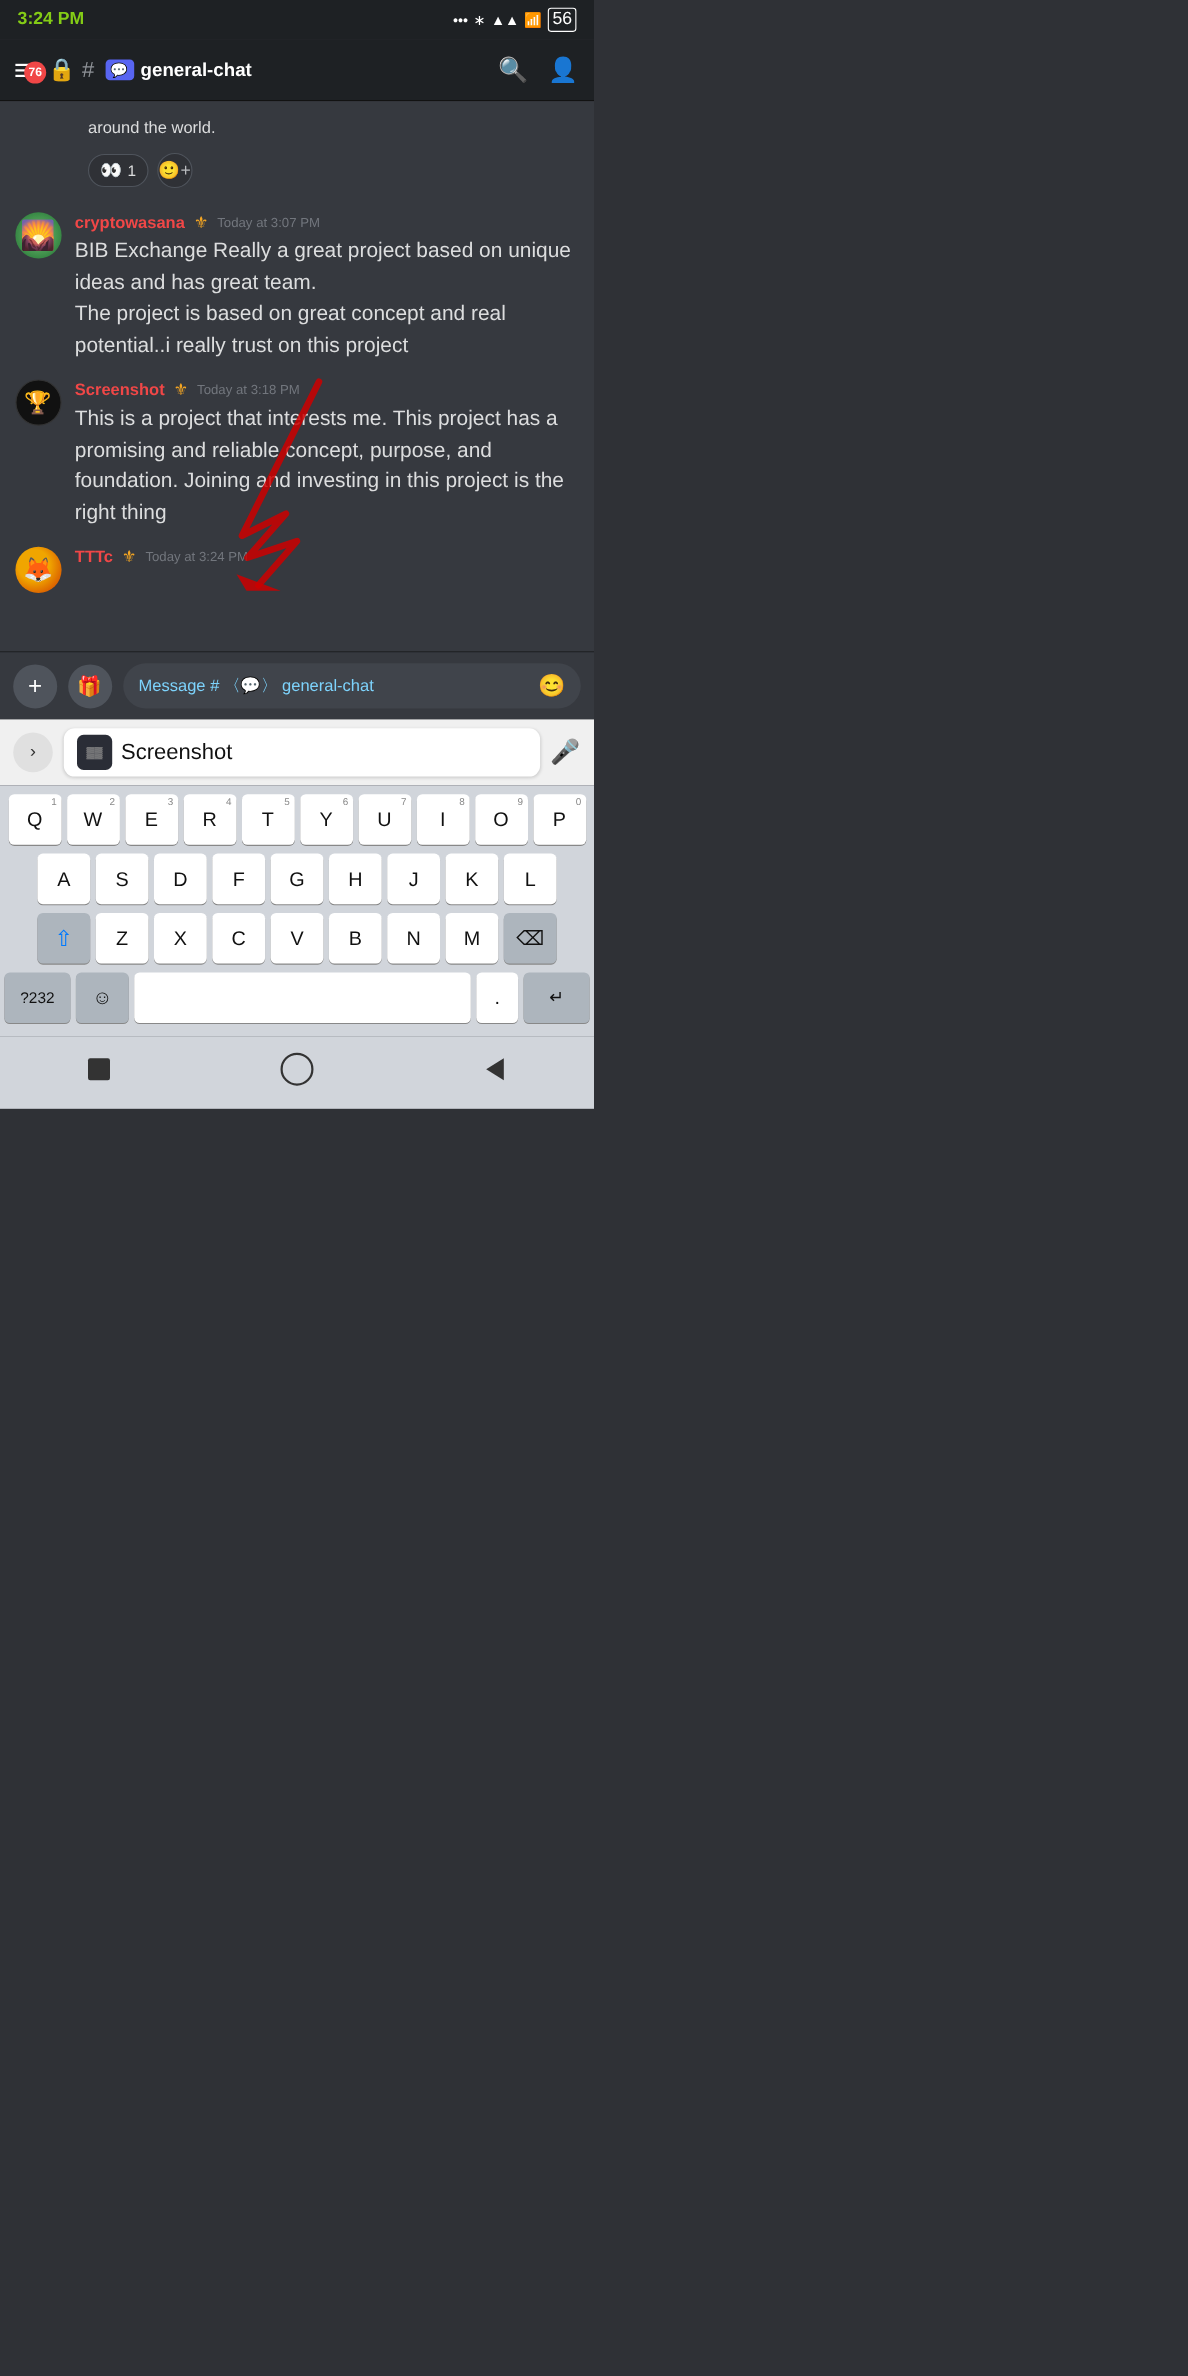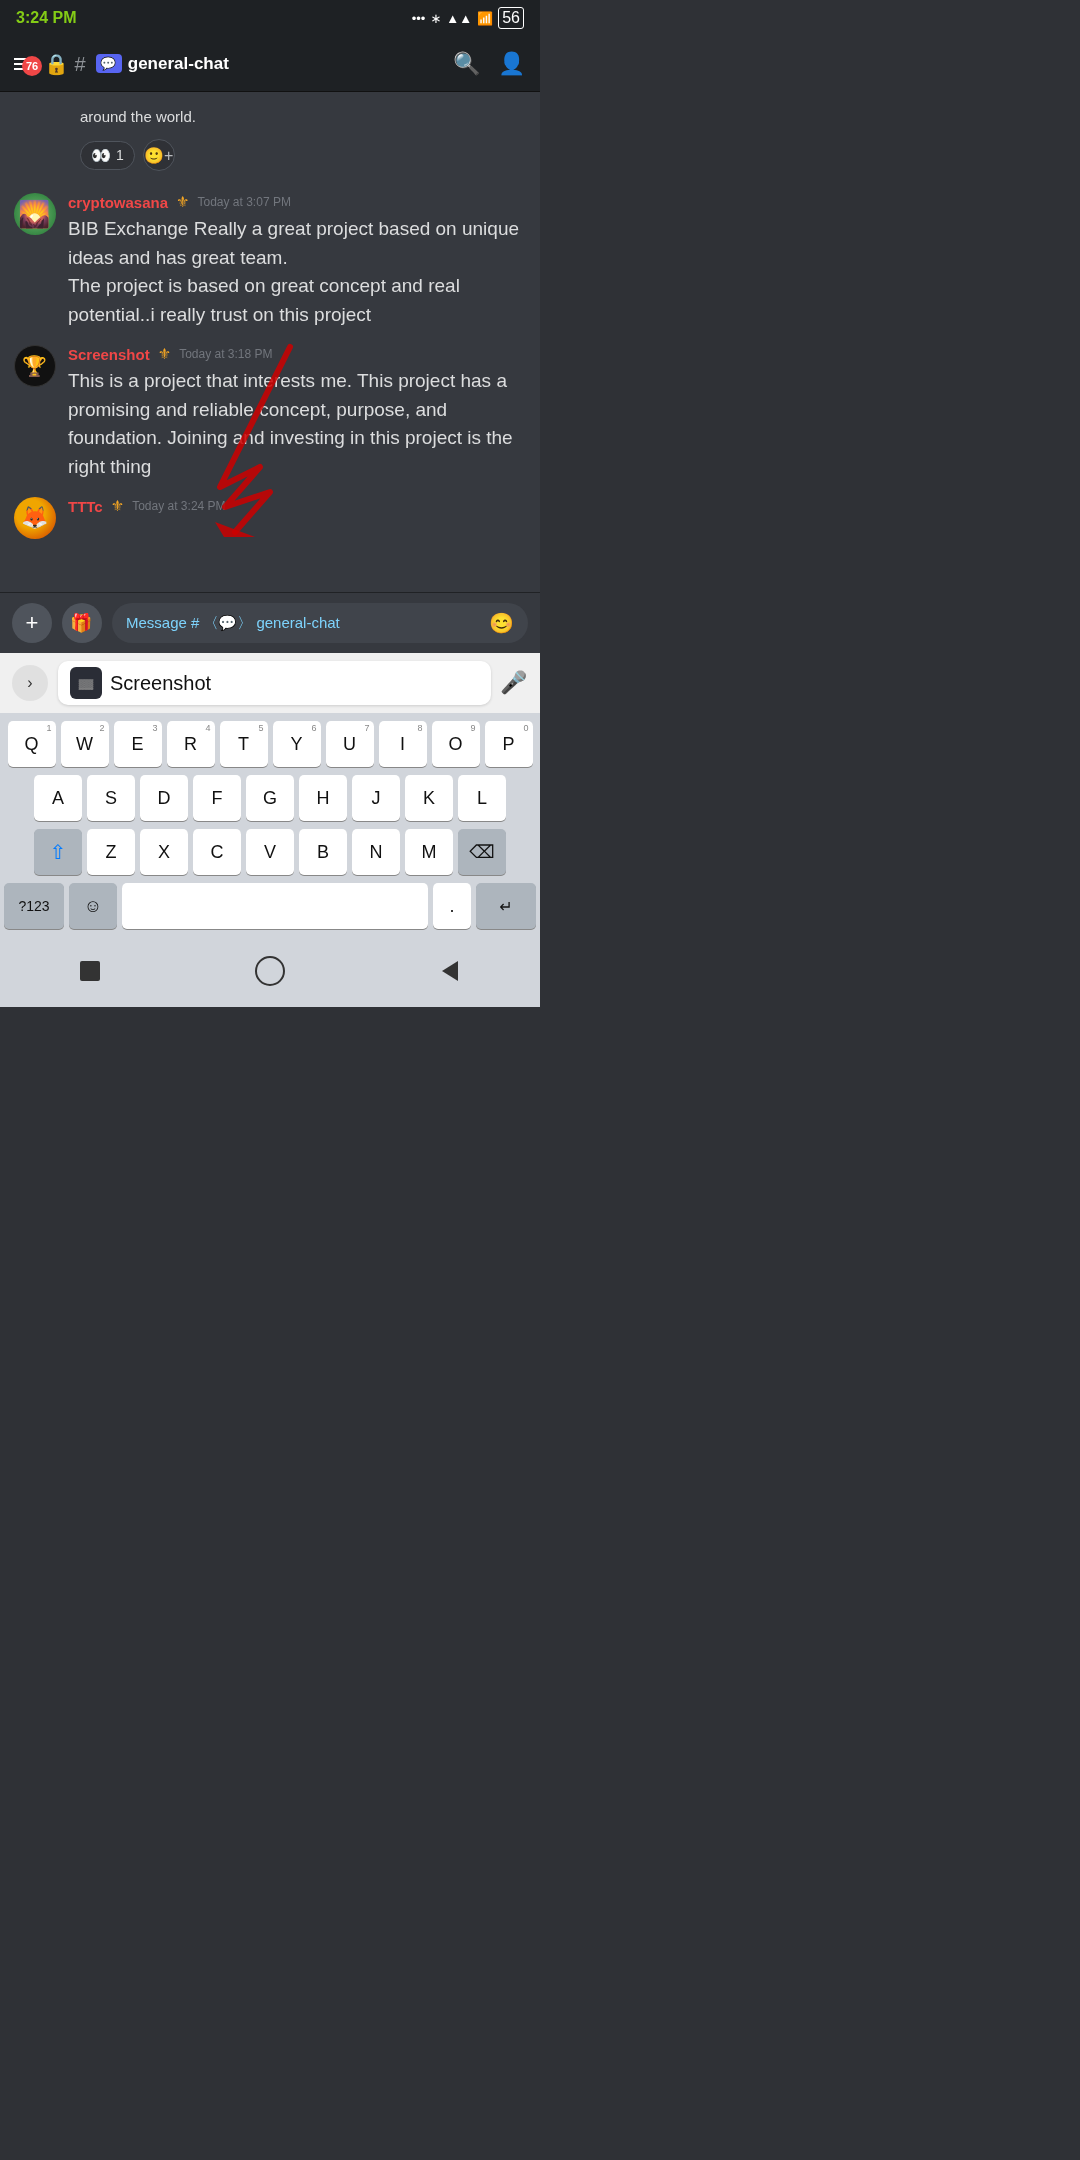--- a/index.html
+++ b/index.html
@@ -598,21 +598,21 @@
     <div class="key">X</div>
     <div class="key">C</div>
     <div class="key">V</div>
     <div class="key">B</div>
     <div class="key">N</div>
     <div class="key">M</div>
     <div class="key key-special key-backspace" style="font-size:18px;">⌫</div>
   </div>
 
   <div class="key-row">
-    <div class="key key-special key-numbers" style="max-width:60px;">?123</div>
+    <div class="key key-special key-numbers" style="max-width:60px;">?232</div>
     <div class="key key-special key-emoji" style="max-width:48px;">☺</div>
     <div class="key-space"></div>
     <div class="key key-period" style="max-width:38px;">.</div>
     <div class="key key-special key-return" style="max-width:60px;">↵</div>
   </div>
 </div>
 
 <div class="bottom-bar">
   <div class="nav-btn">
     <svg width="28" height="28" viewBox="0 0 28 28">

